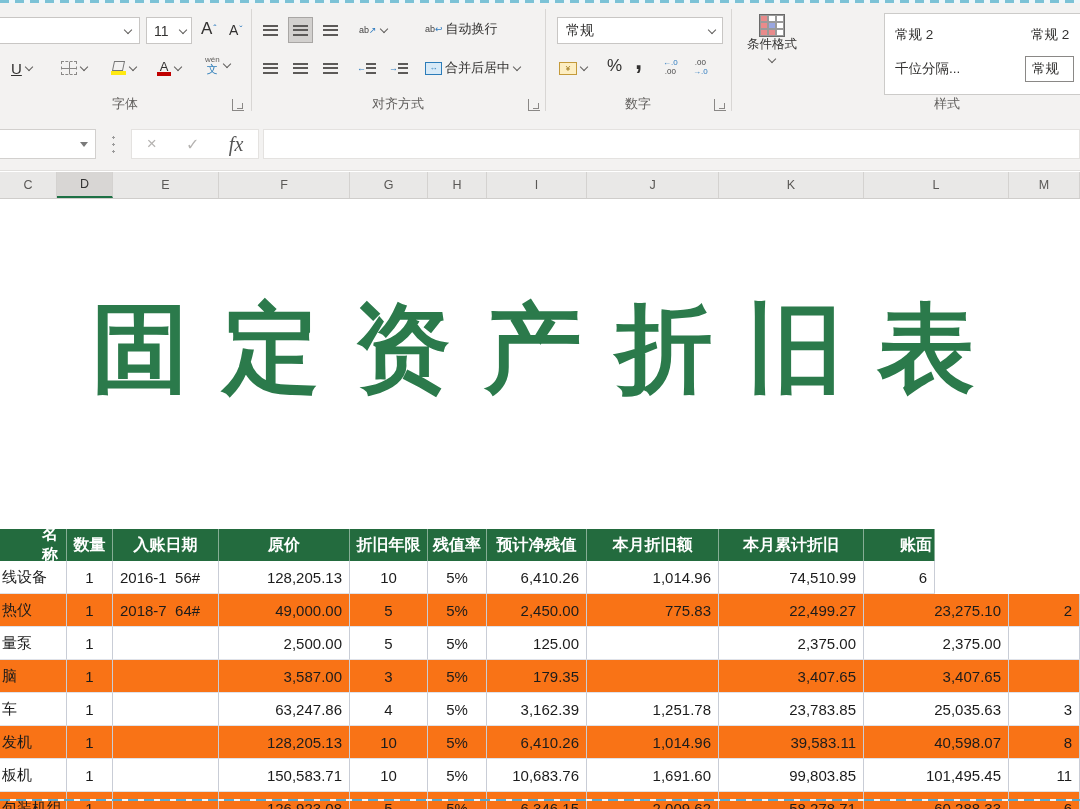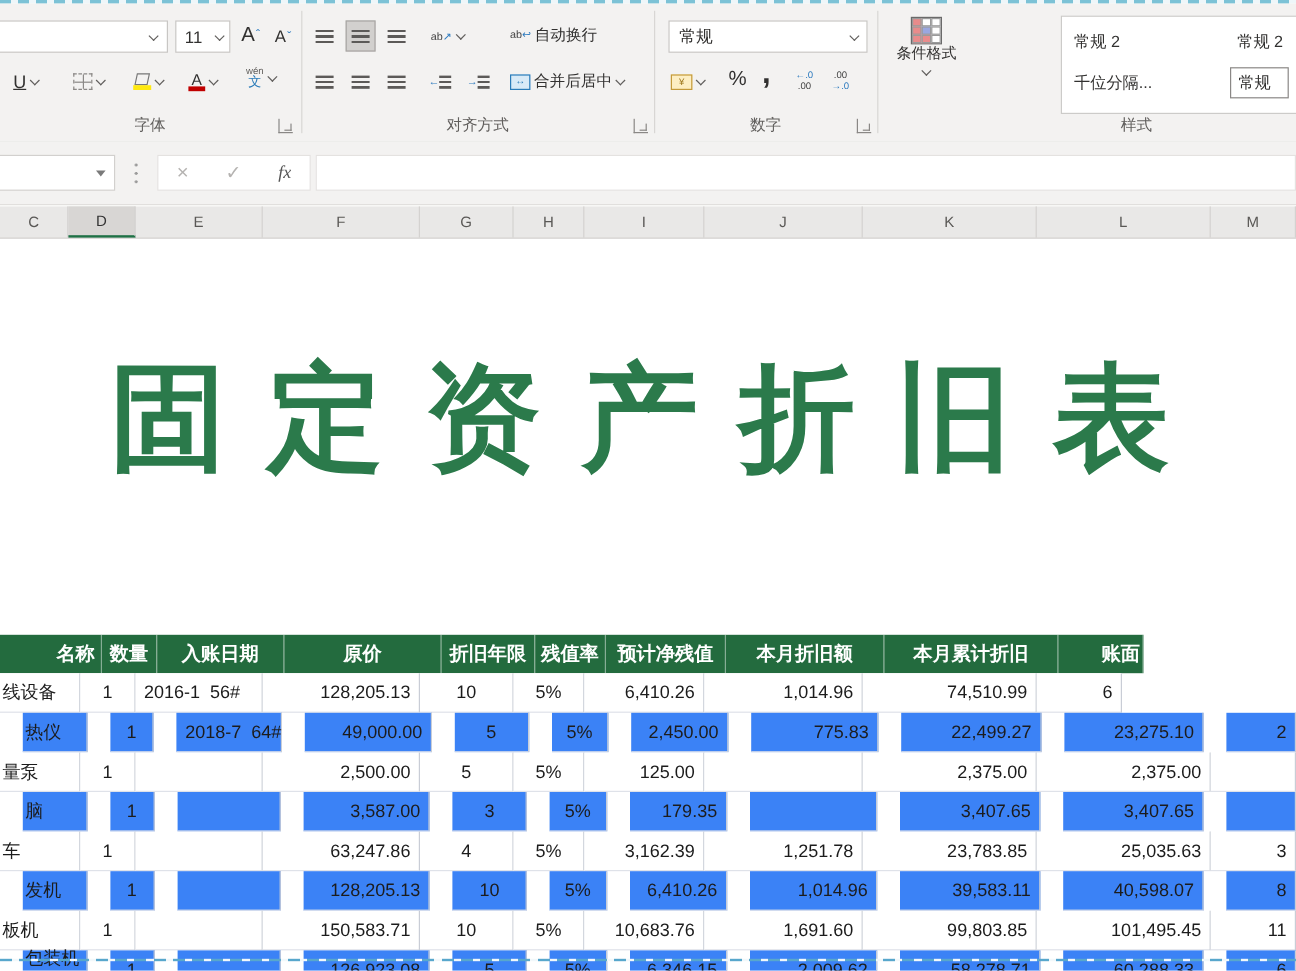--- a/index.html
+++ b/index.html
@@ -27,38 +27,38 @@
   .gridicon span{border:0.5px solid #9a9a9a;}
   
   .fbar{position:absolute;left:0;top:118px;width:1080px;height:52px;background:#f3f2f1;border-bottom:1px solid #e1dfdd;}
   .namebox{position:absolute;left:-20px;top:11px;width:116px;height:30px;background:#fff;border:1px solid #d2d0ce;box-sizing:border-box;}
   .namebox .arrow{position:absolute;right:7px;top:12px;width:0;height:0;border-left:4px solid transparent;border-right:4px solid transparent;border-top:5px solid #7a7a7a;}
   .vdots{position:absolute;left:112px;top:16px;width:3px;height:20px;
      background:radial-gradient(circle,#9a9a9a 1.2px,transparent 1.4px);background-size:3px 7px;background-repeat:repeat-y;}
   .fcmds{position:absolute;left:131px;top:11px;width:128px;height:30px;background:#fff;display:flex;align-items:center;justify-content:space-around;border:1px solid #e4e2e0;box-sizing:border-box;}
   .fcmds .x{color:#b5b3b1;font-size:17px;}
   .fcmds .ok{color:#b5b3b1;font-size:16px;}
-  .fcmds .fx{color:#555;font-size:15px;font-family:"Liberation Serif","DejaVu Serif",serif;font-style:italic;}
+  .fcmds .fx{color:#555;font-size:20px;font-family:"Liberation Serif","DejaVu Serif",serif;font-style:italic;}
   .finput{position:absolute;left:263px;top:11px;width:817px;height:30px;background:#fff;border:1px solid #e4e2e0;box-sizing:border-box;}
   
   .colstrip{position:absolute;left:0;top:172px;width:1080px;height:26px;background:#e9e8e7;border-bottom:1px solid #cfcdcb;display:flex;}
   .colstrip .cl{box-sizing:border-box;border-right:1px solid #d4d2d0;color:#5a5856;font-size:12.5px;display:flex;align-items:center;justify-content:center;height:100%;}
   .colstrip .cl.sel{background:#d8d6d4;border-bottom:2px solid #1e7145;color:#333;}
   
   .sheet{position:absolute;left:0;top:199px;width:1080px;height:610px;background:#fff;overflow:hidden;}
   .sheet-title{position:absolute;left:0;top:86px;width:1080px;text-align:center;
     font-size:97px;font-weight:900;color:#2b7a4b;letter-spacing:34px;padding-left:20px;box-sizing:border-box;white-space:nowrap;}
   
   .dep-table{position:absolute;left:0;top:330px;width:1080px;}
   .trow{display:flex;width:1080px;}
   .hcell{box-sizing:border-box;height:32px;background:#236b3e;color:#fff;font-weight:bold;font-size:16px;
     display:flex;align-items:center;justify-content:center;border-right:1px solid rgba(255,255,255,.45);}
   .dcell{box-sizing:border-box;height:33px;font-size:15px;color:#1c1c1c;display:flex;align-items:center;
     border-right:1px solid #c9cdd6;border-bottom:1px solid #dfe2e9;background:#fff;justify-content:center;}
-  .trow.band .dcell{background:#3b82f6;margin-left:19px;}
+  .trow.band .dcell{background:#f97316;}
   .dcell.name{justify-content:flex-start;padding-left:2px;}
   .dcell.date{justify-content:flex-start;padding-left:7px;white-space:pre;}
   .dcell.money{justify-content:flex-end;padding-right:7px;}
   .dcell.strong{font-weight:normal;}
   .hcell.right{justify-content:flex-end;padding-right:2px;}
   
   .pagebreak{position:absolute;left:0;top:799px;width:1080px;height:2px;
     background:repeating-linear-gradient(90deg,#58a7cc 0 10px,#f2f8fb 10px 16px);z-index:5;}
   .u-ico{font-size:15px;color:#323130;text-decoration:underline;}
   .border-ico{display:inline-block;width:14px;height:12px;border:1px dashed #8a8886;
@@ -263,21 +263,21 @@
     <div class="cl" style="width: 132px;">J</div>
     <div class="cl" style="width: 145px;">K</div>
     <div class="cl" style="width: 145px;">L</div>
     <div class="cl" style="width: 71px;">M</div>
   </div>
 
 <div class="sheet">
   <div class="sheet-title">固定资产折旧表</div>
   <div class="dep-table" id="deptable">
       <div class="trow">
-        <div class="hcell" style="width: 85px; padding-left: 42px;">名称</div>
+        <div class="hcell" style="width: 67px; padding-left: 42px;">名称</div>
         <div class="hcell" style="width: 46px;">数量</div>
         <div class="hcell" style="width: 106px;">入账日期</div>
         <div class="hcell" style="width: 131px;">原价</div>
         <div class="hcell" style="width: 78px;">折旧年限</div>
         <div class="hcell" style="width: 59px;">残值率</div>
         <div class="hcell" style="width: 100px;">预计净残值</div>
         <div class="hcell" style="width: 132px;">本月折旧额</div>
         <div class="hcell" style="width: 145px;">本月累计折旧</div>
         <div class="hcell right" style="width: 71px;">账面</div>
       </div>

